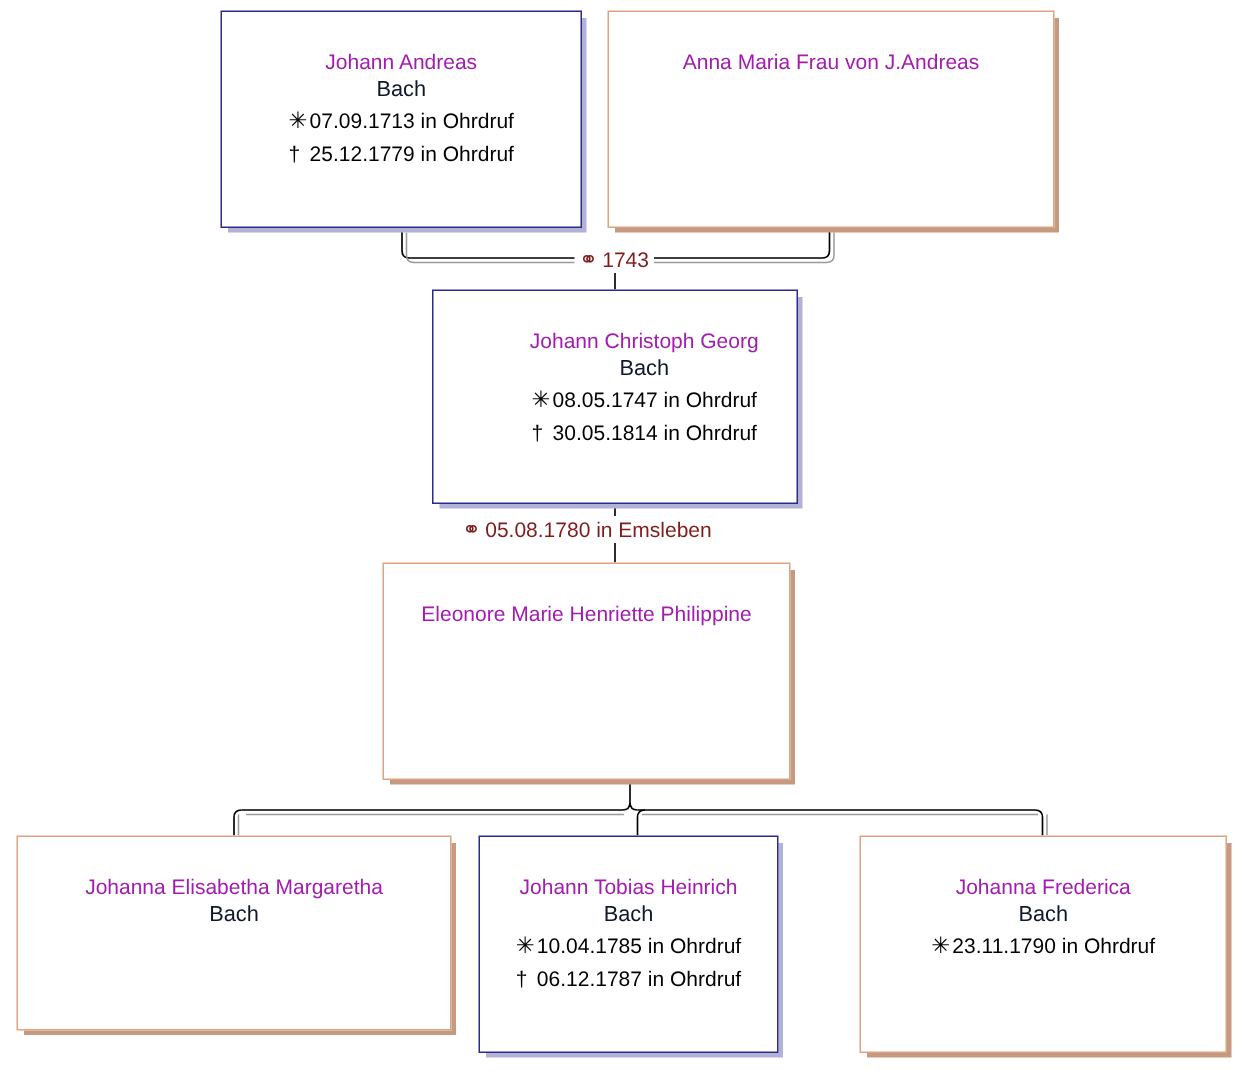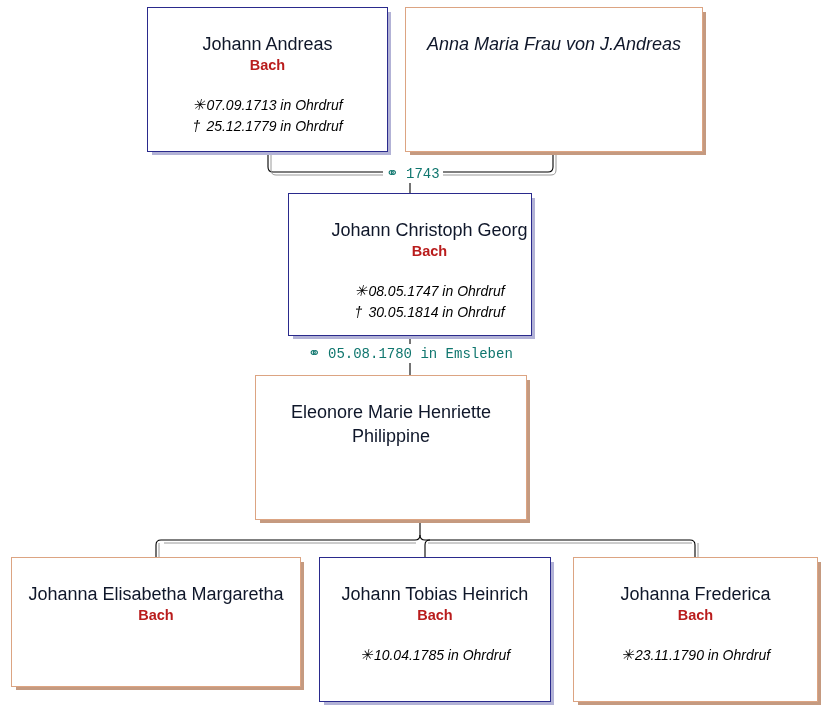--- a/index.html
+++ b/index.html
@@ -28,60 +28,57 @@
     box-shadow: 4px 4px 0 -1px #b2b2d6;
     text-align: center;
     z-index: 3;
   }
   .pbox.female {
     border-color: #dca482;
     box-shadow: 4px 4px 0 -1px #c59a80;
   }
   .pbox .given {
     display: block;
-    font-size: 18px;
-    color: #0f172a;
+    font-size: 14px;
+    color: #a21caf;
     line-height: 1.35;
     margin-top: 24px;
   }
   .pbox .surname {
     display: block;
     font-size: 14.5px;
-    font-weight: bold;
-    color: #b91c1c;
+    font-weight: normal;
+    color: #0f172a;
     line-height: 1.35;
   }
   .pbox .events {
     display: inline-block;
-    margin-top: 18px;
     text-align: left;
-    font-style: italic;
   }
   .pbox .evline {
     font-size: 14px;
     color: #000000;
     line-height: 1.45;
     white-space: nowrap;
   }
   .pbox .evsym {
     display: inline-block;
     width: 14px;
     text-align: left;
     font-size: 14px;
   }
   .pbox .evsym.birth { font-size: 15px; }
   .marriage {
     position: absolute;
     font-size: 14px;
-    color: #0f766e;
+    color: #7f1d1d;
     background: #ffffff;
     white-space: nowrap;
     z-index: 4;
     padding: 0 3px;
-    font-family: Liberation Mono, monospace;
   }
   .marriage .msym {
     font-size: 15px;
     letter-spacing: -1px;
   }
   svg.lines {
     position: absolute;
     left: 0; top: 0;
     width: 830px;
     height: 718px;
@@ -129,21 +126,21 @@
     <span class="events">
       <span class="evline">
         <span class="evsym birth">✳</span><span>07.09.1713 in Ohrdruf</span>
       </span><br>
       <span class="evline">
         <span class="evsym">†</span><span>25.12.1779 in Ohrdruf</span>
       </span>
     </span>
   </div>
 
-  <div class="pbox female" style="left:405px; top:7px; width:298px; height:145px;font-style:italic;">
+  <div class="pbox female" style="left:405px; top:7px; width:298px; height:145px;">
     <span class="given">Anna Maria Frau von J.Andreas</span>
     <span class="surname"></span>
   </div>
 
   <div class="marriage" style="left:383px; top:164px;">
     <span class="msym">⚭</span>
     <span>1743</span>
   </div>
 
   <div class="pbox male" style="left:288px; top:193px; width:244px; height:143px;padding-left:39px;">
@@ -166,27 +163,30 @@
 
   <div class="pbox female" style="left:255px; top:375px; width:272px; height:145px;">
     <span class="given">Eleonore Marie Henriette Philippine</span>
   </div>
 
   <div class="pbox female" style="left:11px; top:557px; width:290px; height:130px;">
     <span class="given">Johanna Elisabetha Margaretha</span>
     <span class="surname">Bach</span>
   </div>
 
-  <div class="pbox male" style="left:319px; top:557px; width:232px; height:145px;">
+  <div class="pbox male" style="left:319px; top:557px; width:200px; height:145px;">
     <span class="given">Johann Tobias Heinrich</span>
     <span class="surname">Bach</span>
     <span class="events">
       <span class="evline">
         <span class="evsym birth">✳</span><span>10.04.1785 in Ohrdruf</span>
       </span><br>
+      <span class="evline">
+        <span class="evsym">†</span><span>06.12.1787 in Ohrdruf</span>
+      </span>
     </span>
   </div>
 
   <div class="pbox female" style="left:573px; top:557px; width:245px; height:145px;">
     <span class="given">Johanna Frederica</span>
     <span class="surname">Bach</span>
     <span class="events">
       <span class="evline">
         <span class="evsym birth">✳</span><span>23.11.1790 in Ohrdruf</span>
       </span>

